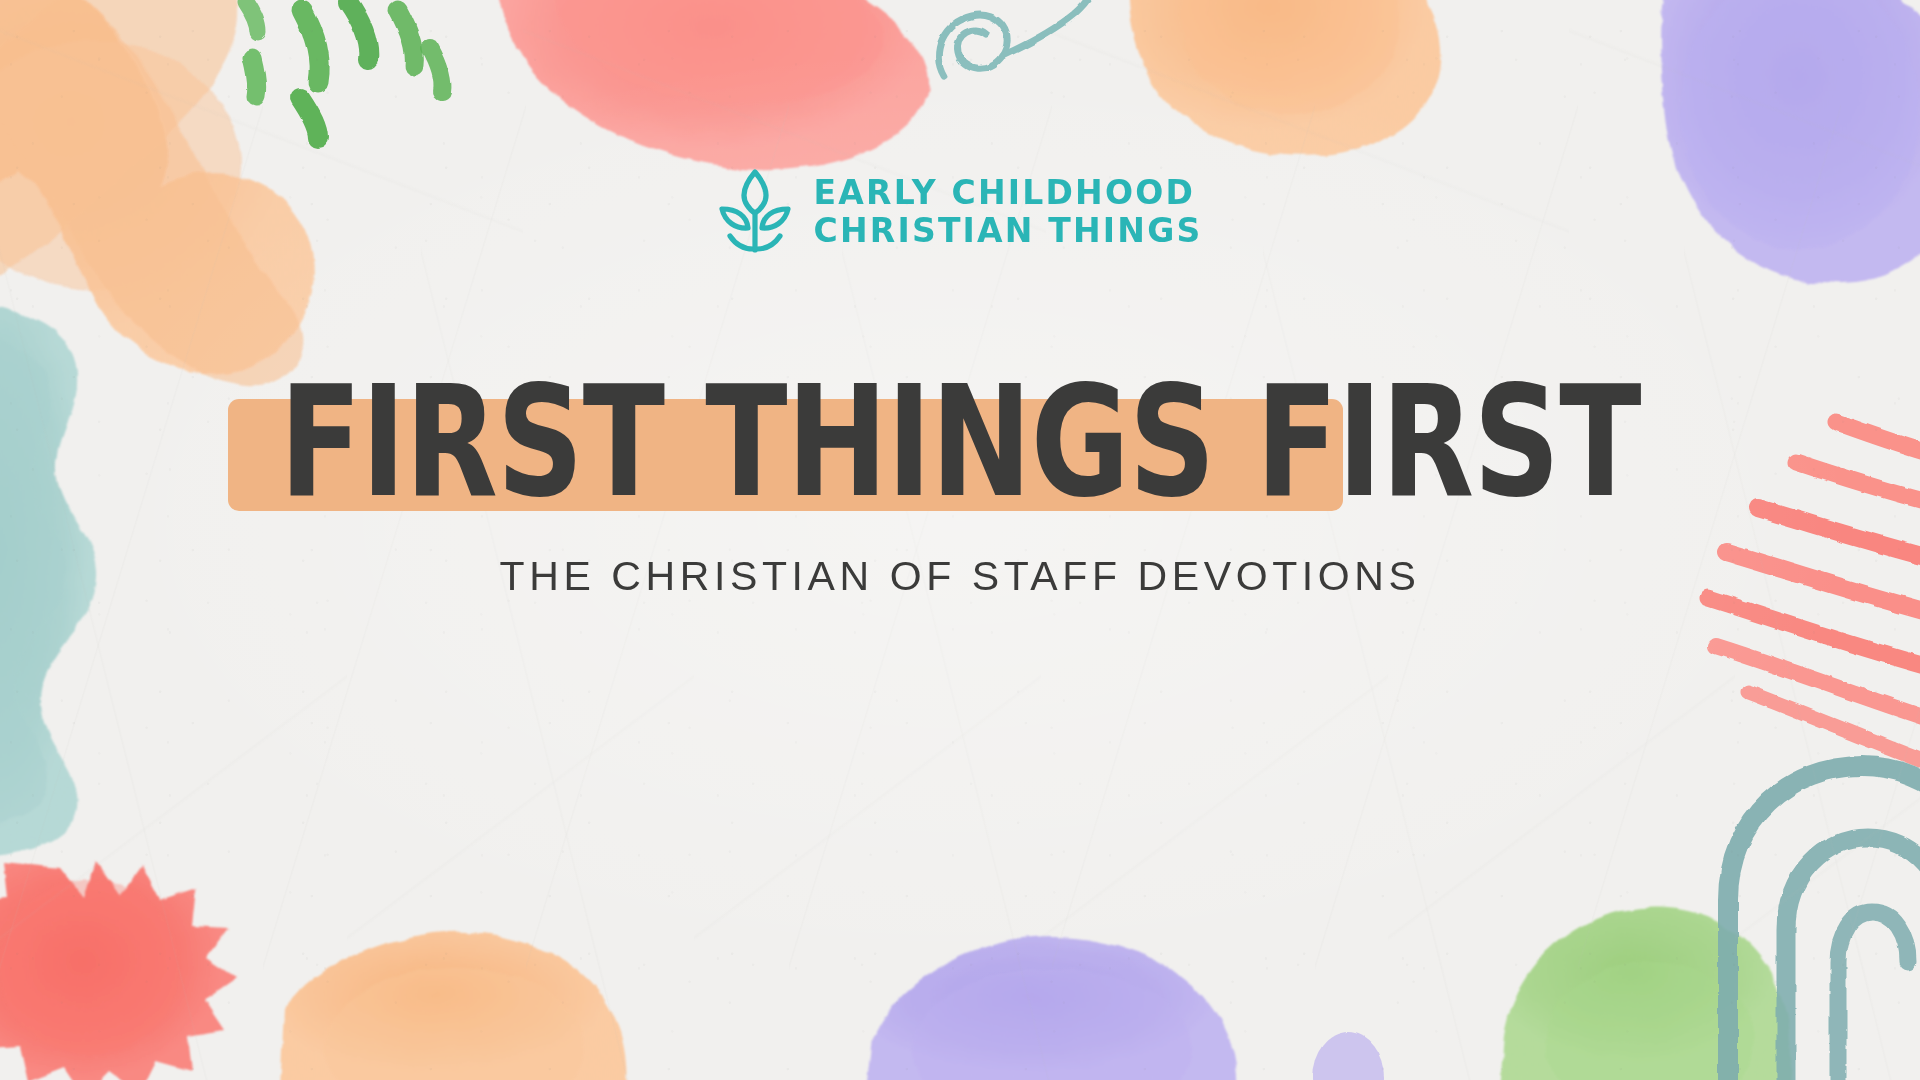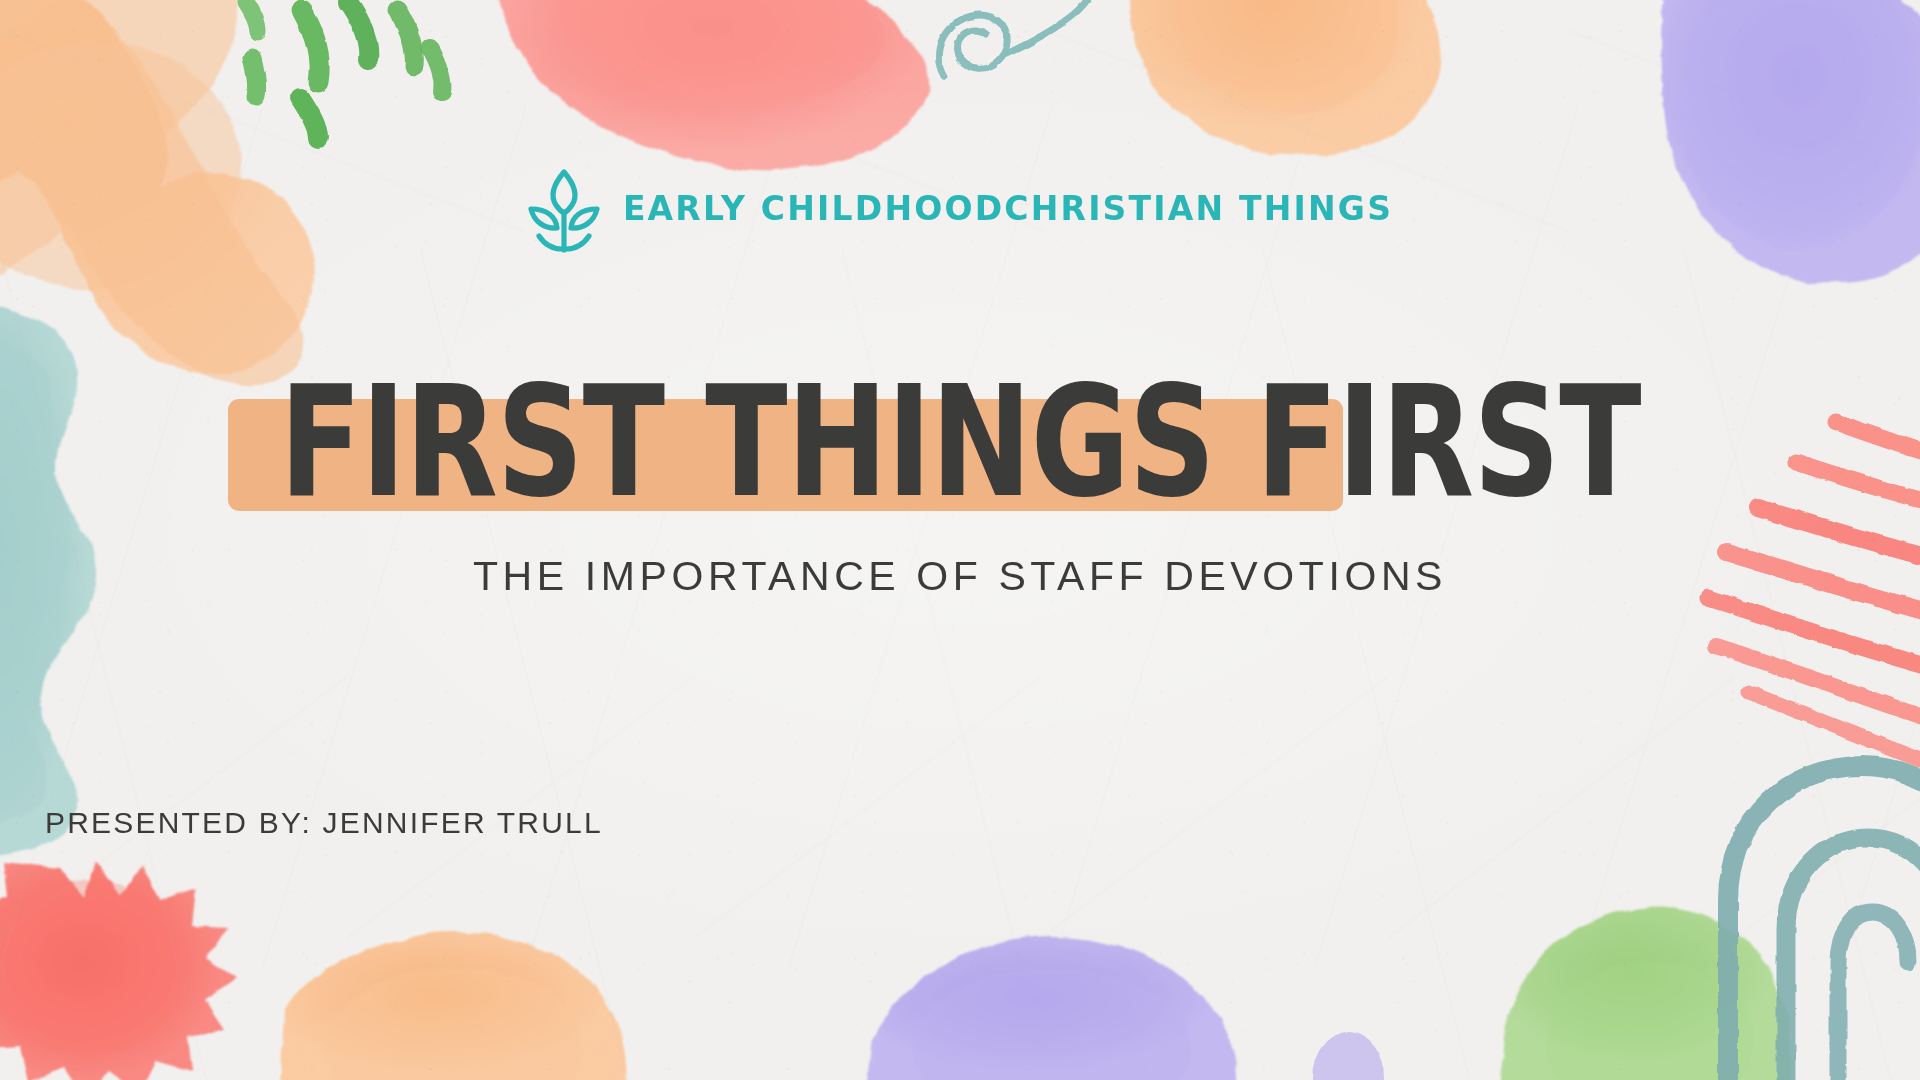--- a/index.html
+++ b/index.html
@@ -55,21 +55,21 @@
   
   .content { position:absolute; inset:0; z-index:10; }
 
   
   #logo-block {
     position:absolute; left:0; right:0; top:168px;
     display:flex; align-items:center; justify-content:center; gap:22px;
   }
   #logo-mark { width:74px; height:86px; flex:0 0 auto; }
   #logo-words {
-    display:flex; flex-direction:row;
+    display:flex; flex-direction:column;
     line-height:1.0;
     letter-spacing:1.5px;
   }
   #logo-words span {
     font-family:"DejaVu Sans", sans-serif;
     font-weight:bold;
     font-size:33px;
     color:#2ab5b6;
     white-space:nowrap;
     letter-spacing:2.2px;
@@ -313,18 +313,17 @@
       </svg>
       <div id="logo-words">
         <span id="logo-line1">EARLY  CHILDHOOD</span>
         <span id="logo-line2">CHRISTIAN  THINGS</span>
       </div>
     </div>
 
     <div id="title-banner"></div>
     <div id="title-text">FIRST THINGS FIRST</div>
 
-    <div id="subtitle">THE IMPORTANCE OF STAFF DEVOTIONS</div>
-
-    <div id="presenter">PRESENTED BY: JENNIFER TRULL</div>
+    <div id="subtitle">THE CHRISTIAN OF STAFF DEVOTIONS</div>
+
 
   </div>
 </div>
 
 </body></html>

